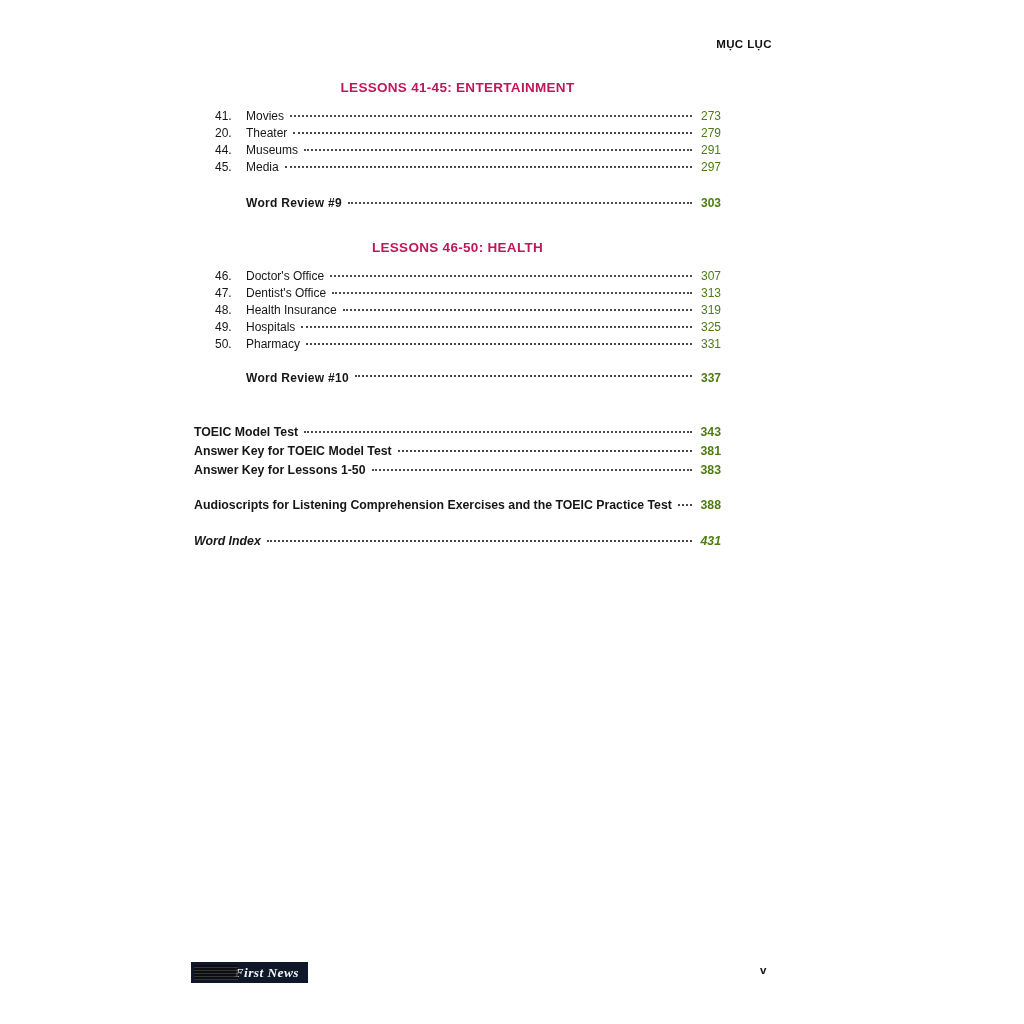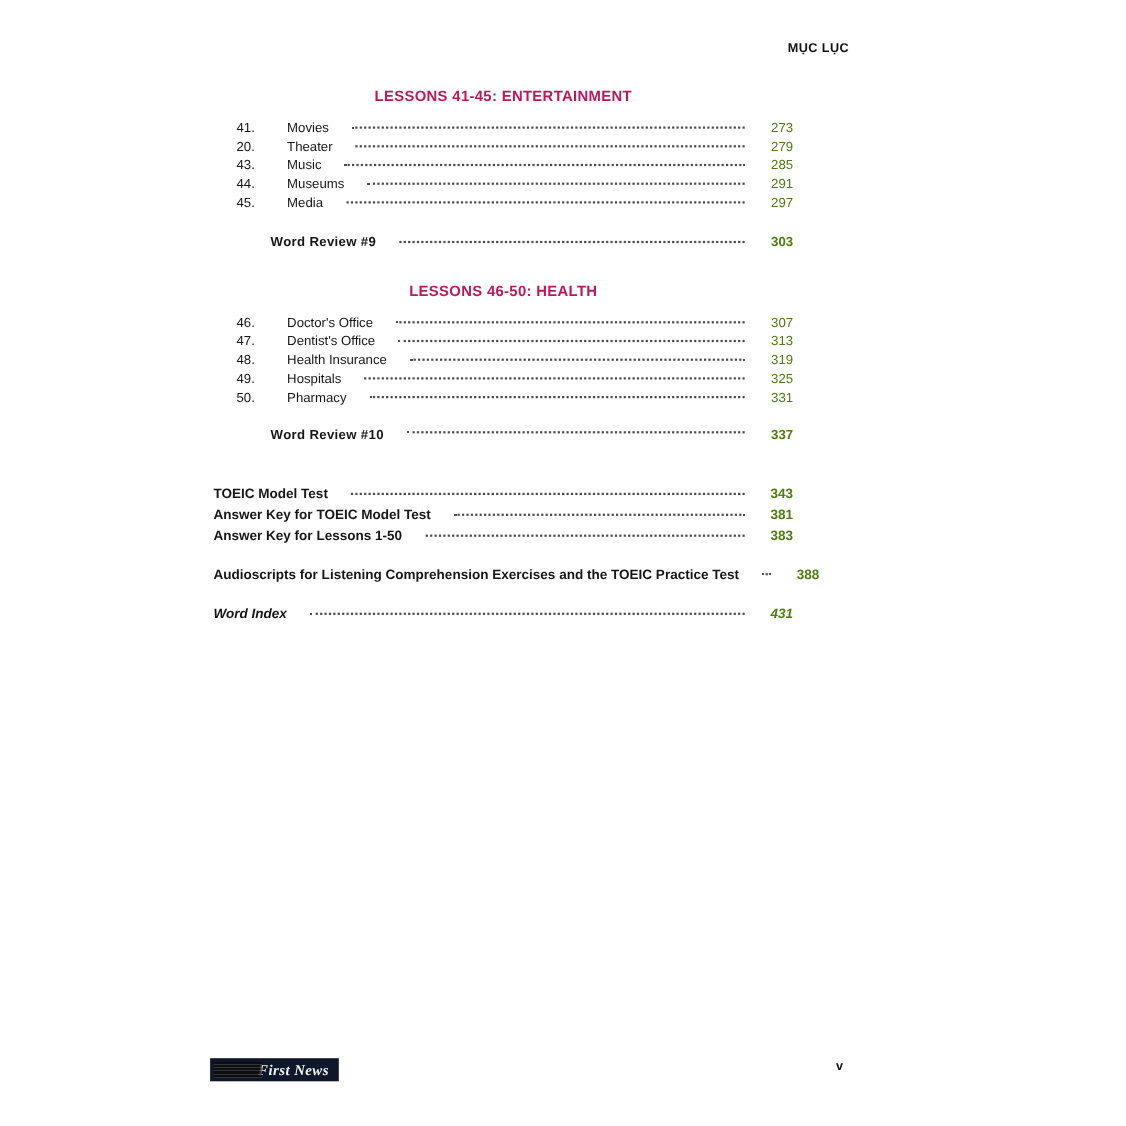--- a/index.html
+++ b/index.html
@@ -24,21 +24,20 @@
     font-size:12px;color:#161616;
   }
   .section-title{
     text-align:center;font-weight:bold;font-size:13.5px;
     letter-spacing:.3px;color:#be185d;line-height:16px;
   }
   .entries{margin-top:12px;}
   .row{
     display:flex;align-items:baseline;height:17px;line-height:17px;
     white-space:nowrap;
-    gap:15px;
   }
   .num{
     width:52px;padding-left:21px;box-sizing:border-box;flex:0 0 auto;
     color:#161616;
   }
   .label{flex:0 0 auto;padding-right:3px;}
   .leader{
     flex:1 1 auto;min-width:8px;
     border-bottom:2px dotted #4a4a4a;
     margin:0 3px;
@@ -94,26 +93,20 @@
         <span class="leader"></span>
         <span class="pg">273</span>
       </div>
       <div class="row">
         <span class="num">20.</span>
         <span class="label">Theater</span>
         <span class="leader"></span>
         <span class="pg">279</span>
       </div>
       <div class="row">
-        <span class="num">43.</span>
-        <span class="label">Music</span>
-        <span class="leader"></span>
-        <span class="pg">285</span>
-      </div>
-      <div class="row">
         <span class="num">44.</span>
         <span class="label">Museums</span>
         <span class="leader"></span>
         <span class="pg">291</span>
       </div>
       <div class="row">
         <span class="num">45.</span>
         <span class="label">Media</span>
         <span class="leader"></span>
         <span class="pg">297</span>

